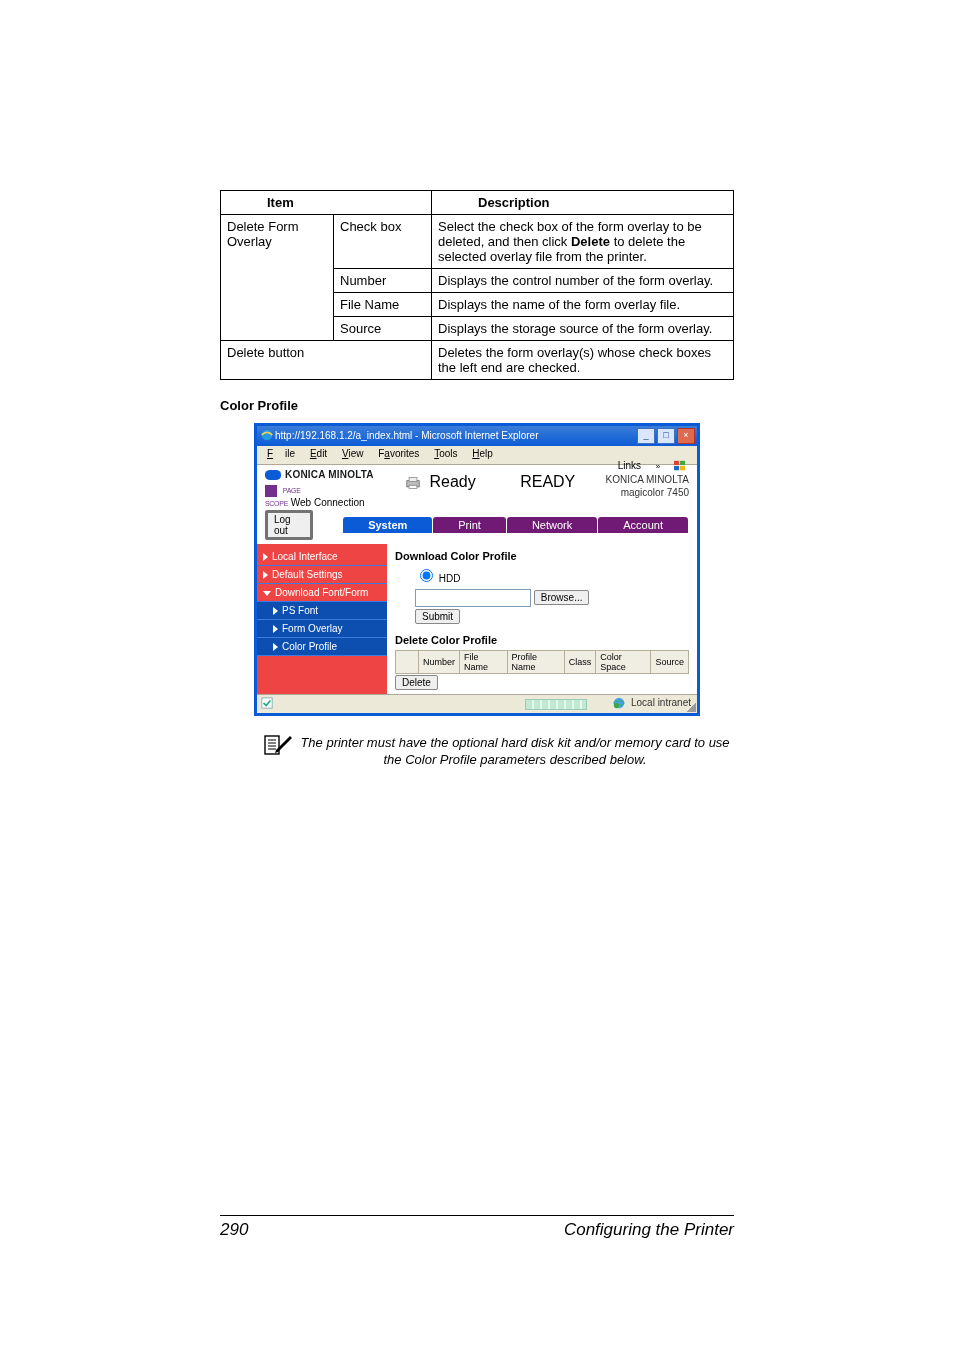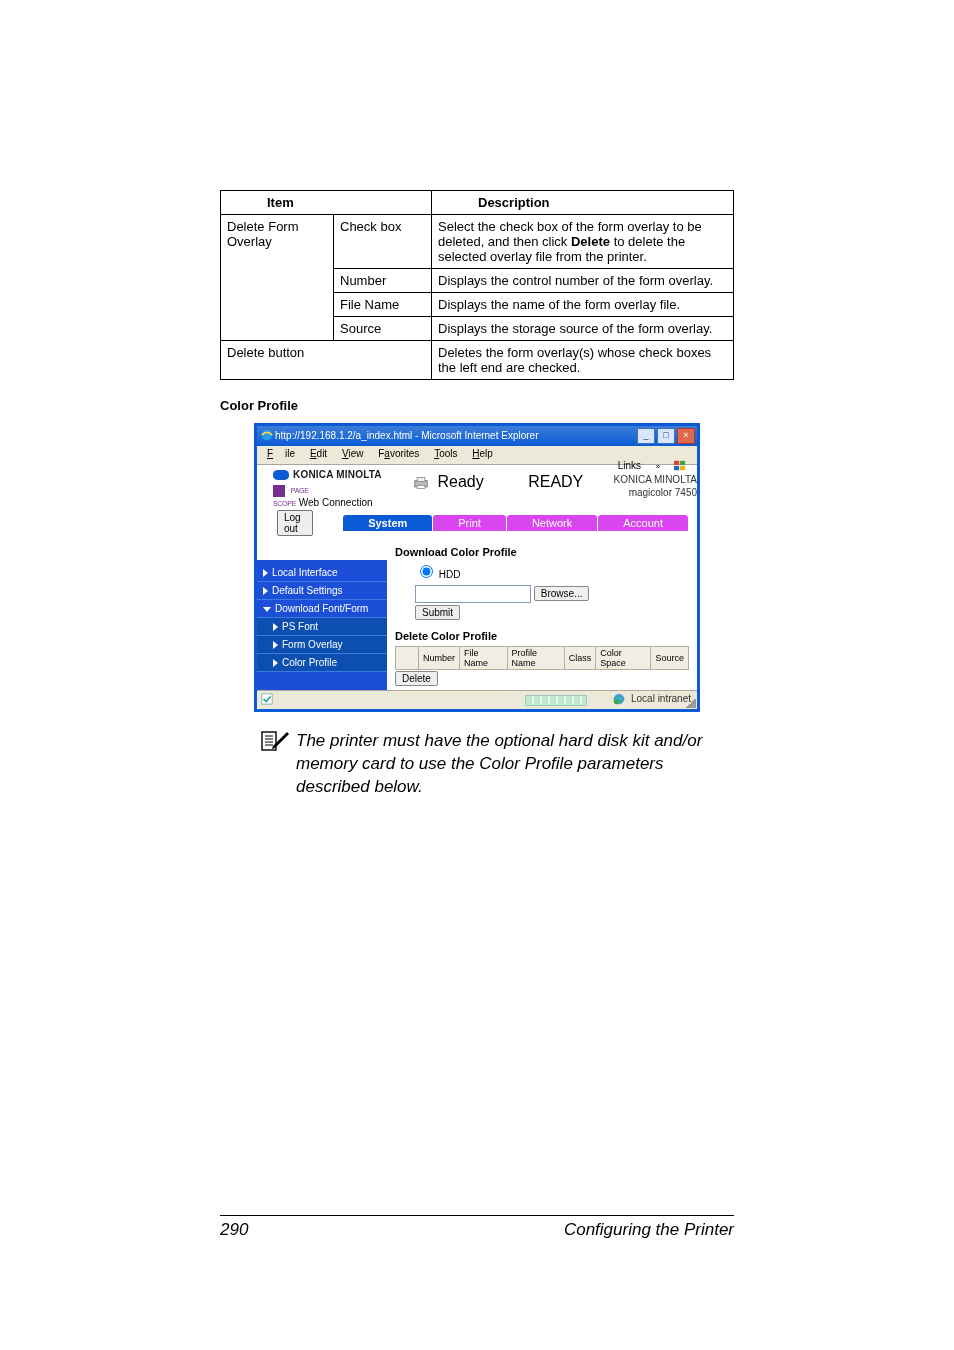--- a/index.html
+++ b/index.html
@@ -85,59 +85,59 @@
   .menubar .links-right {
     position: absolute; right: 4px; top: 10px; font-size: 10px;
   }
   .menubar .links-right .winflag {
     display: inline-block; width: 14px; height: 12px; vertical-align: middle; margin-left: 4px;
   }
   .content-area {
     display: flex; flex-direction: column;
   }
   .header-row {
-    display: flex; padding: 4px 0 2px 8px; align-items: flex-start; margin-left: 8px;
+    display: flex; padding: 4px 8px 2px 8px; align-items: flex-start;
   }
   .brand-col { flex: 0 0 140px; }
   .km-logo { font-size: 10px; font-weight: bold; color: #1a1a1a; letter-spacing: 0.2px; }
   .km-oval { display: inline-block; width: 16px; height: 10px; border-radius: 5px/4px; background: #0b5bd6; vertical-align: middle; margin-right: 4px; }
   .pagescope { font-size: 10px; color: #742f8f; margin-top: 4px; }
   .pagescope .ps-icon { display:inline-block; width:12px; height:12px; background:#742f8f; margin-right:3px; vertical-align:middle; }
   .status-col { flex: 1; font-size: 16px; padding-top: 4px; }
   .status-col .printer-icon { display:inline-block; width:16px; height:14px; margin-right:4px; vertical-align: middle; }
   .right-col { text-align:right; font-size:10px; color:#333; padding-top: 4px; line-height: 1.3; }
   .below-header { display:flex; padding: 0 8px 4px 8px; align-items:center; }
-  .logout { border:1px solid #737373; background:#efefef; font-size:10px; padding:1px 6px; border-radius:2px; cursor:pointer;margin-left:12px; }
+  .logout { border:3px solid #737373; background:#efefef; font-size:10px; padding:1px 6px; border-radius:2px; cursor:pointer; }
   .tabs { display:flex; margin-left: 30px; }
   .tab { font-size:11px; color:#fff; padding:2px 25px; border-top-left-radius:3px; border-top-right-radius:3px; margin-right:1px; }
   .tab.active { background:#0b5bd6; font-weight:bold; }
-  .tab.inactive { background:#d946ef; }
+  .tab.inactive { background:#701a75; }
   .body-row { display:flex; }
-  .leftnav { width: 130px; background:#1d4ed8; padding: 4px 0 0 0; margin-top: 20px; }
+  .leftnav { width: 130px; background:#ef4444; padding: 4px 0 0 0; }
   .leftnav .nav-item { font-size:10px; color:#fff; border-bottom:1px solid #3d7be0; padding:3px 6px; }
   .leftnav .nav-item.sub { padding-left:16px; background: #0d4fb0; }
   .leftnav .nav-item .tri { display:inline-block; width:0; height:0; border-top:4px solid transparent; border-bottom:4px solid transparent; border-left:5px solid #fff; margin-right:4px; vertical-align:middle; }
   .leftnav .nav-item .tri-down { display:inline-block; width:0; height:0; border-left:4px solid transparent; border-right:4px solid transparent; border-top:5px solid #fff; margin-right:4px; vertical-align:middle; }
   .mainpane { flex:1; padding: 6px 8px; font-size:10px; background:#fff; }
   .mp-heading { font-weight:bold; font-size:11px; margin-bottom:4px; }
   .radio-row { margin: 2px 0 5px 20px; }
   .file-row { margin: 0 0 4px 20px; }
   .file-row input[type=text] { width: 110px; height:14px; border:1px solid #7f9db9; font-size:10px; }
   .btn { font-size:10px; padding:1px 6px; border:1px solid #888; background:#efefef; border-radius:2px; cursor:pointer; }
   .delete-tbl { border-collapse: collapse; font-size: 9px; margin-top: 2px;}
   .delete-tbl th { border:1px solid #b6b09a; background:#f0eee3; padding:1px 4px; font-weight:normal; }
   .statusbar { height:18px; background:#ece9d8; border-top:1px solid #aca899; position:relative; }
   .statusbar .done-icon { position:absolute; left:4px; top:2px; width:12px; height:12px; }
   .statusbar .zone { position:absolute; right:6px; top:2px; font-size:10px; color:#333; }
   .statusbar .zone .globe { display:inline-block; width:12px; height:12px; vertical-align:middle; margin-right:3px; }
   .statusbar .prog { position:absolute; right:110px; top:4px; width:60px; height:9px; background: repeating-linear-gradient(90deg,#bfead0 0 6px,#e7f7ee 6px 8px); border:1px solid #9cb; }
   .sb-grip { position:absolute; right:1px; bottom:1px; width:10px; height:10px; background: linear-gradient(135deg, transparent 50%, #9a9a9a 50%); }
 
   .note-block {
-    display:flex; margin: 16px 0 0 40px; font-size: 17px; font-style: italic;
+    display:flex; margin: 16px 0 0 40px; font-size: 13px; font-style: italic; text-align: center;
   }
   .note-icon-col { flex: 0 0 36px; }
   .note-text-col { flex:1; padding-top: 2px; line-height:1.35; }
 
   .footer {
     position:absolute;
     bottom: 110px;
     left: 220px; right: 220px;
   }
   .footer-rule { border:none; border-top:1px solid #000; margin:0 0 4px 0;}

